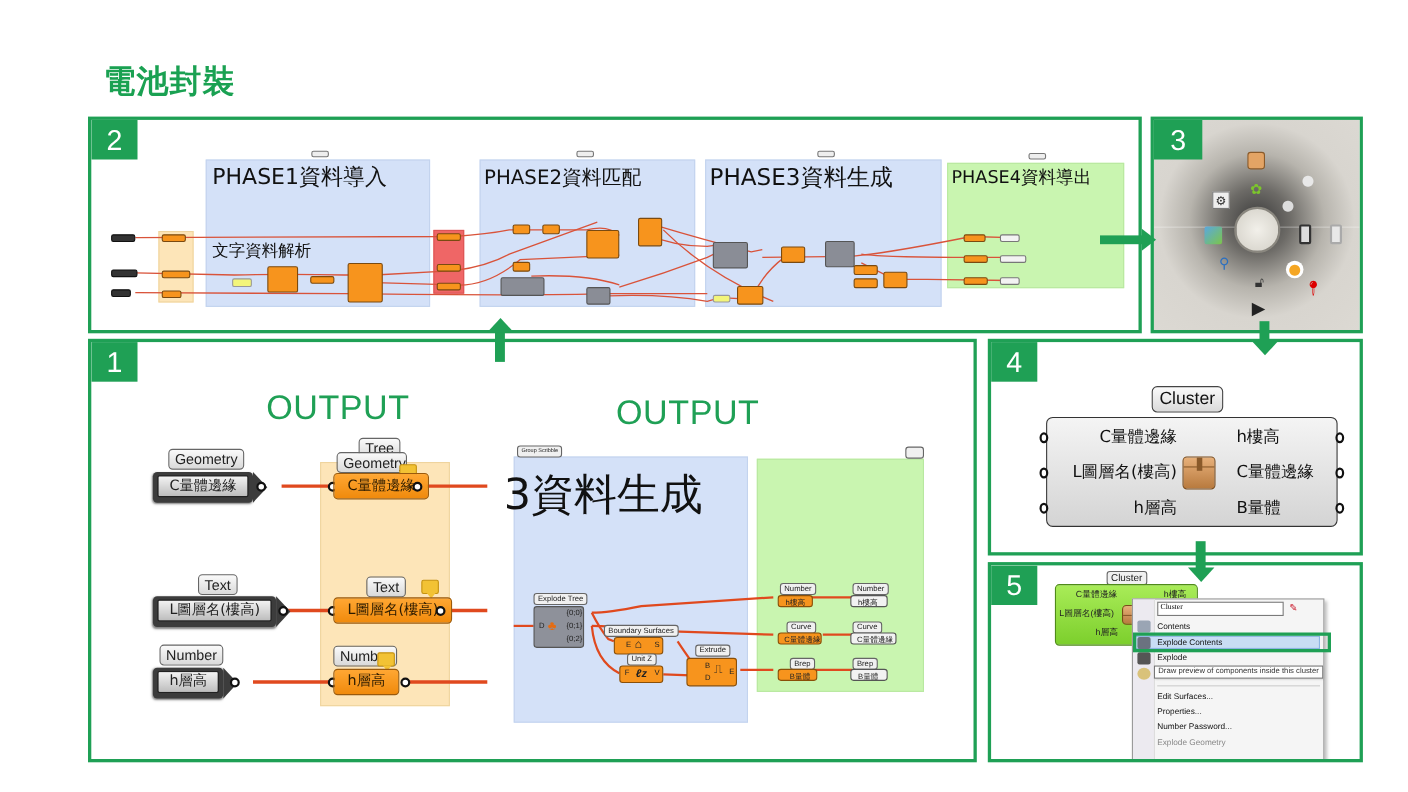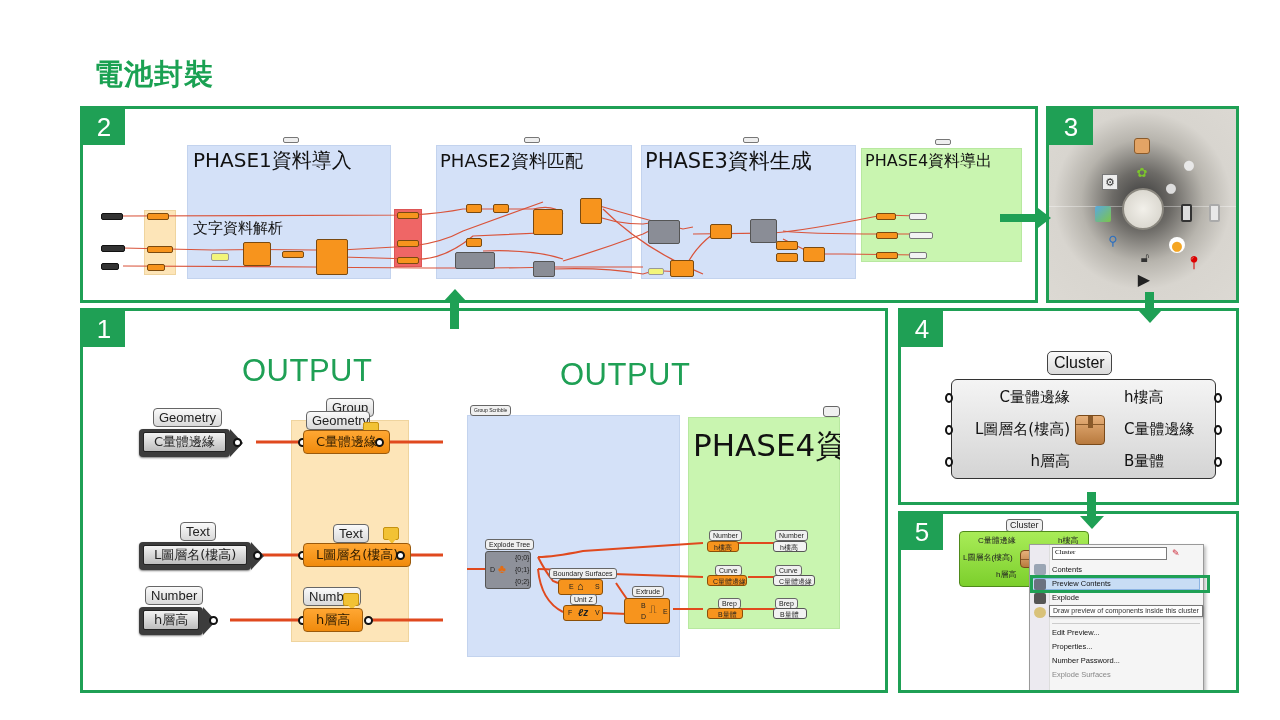--- a/index.html
+++ b/index.html
@@ -224,45 +224,45 @@
   </div>
   <div class="port" style="left:170px; top:240px;"></div>
 
   <div class="tag" style="left:62px; top:275px;">Number</div>
   <div class="param-dark" style="left:56px; top:296px;">
     <div class="inner">h層高</div>
     <div class="tip"></div>
   </div>
   <div class="port" style="left:126px; top:305px;"></div>
 
-  <div class="tag" style="left:243px; top:87px;">Group</div>
+  <div class="tag" style="left:243px; top:87px;">Tree</div>
   <div class="tag" style="left:223px; top:100px; width:64px; overflow:hidden;">Geometry</div>
   <div class="bubble" style="left:280px; top:111px;"></div>
   <div class="port" style="left:215px; top:127px;"></div>
   <div class="param-orange" style="left:220px; top:119px;">C量體邊緣</div>
   <div class="port" style="left:292px; top:127px;"></div>
 
   <div class="tag" style="left:250px; top:213px;">Text</div>
   <div class="bubble" style="left:300px; top:216px;"></div>
   <div class="port" style="left:215px; top:240px;"></div>
   <div class="param-orange" style="left:220px; top:232px;">L圖層名(樓高)</div>
   <div class="port" style="left:313px; top:240px;"></div>
 
   <div class="tag" style="left:220px; top:276px; width:58px; overflow:hidden;">Number</div>
   <div class="bubble" style="left:260px; top:282px;"></div>
   <div class="port" style="left:215px; top:305px;"></div>
   <div class="param-orange" style="left:220px; top:297px;">h層高</div>
   <div class="port" style="left:281px; top:305px;"></div>
 
   <div class="grp grp-blue" style="left:384px; top:104px; width:213px; height:242px;"></div>
   <div class="small-tag" style="left:387px; top:94px; font-size:5px;">Group Scribble</div>
+  <div class="phase-title" style="left:375px; top:112px; font-size:39px;">3資料生成</div>
 
   <div class="grp grp-green" style="left:605px; top:106px; width:152px; height:212px;"></div>
   <div class="small-tag" style="left:740px; top:95px; width:17px;"></div>
-  <div class="phase-title" style="left:610px; top:114px; font-size:31px; width:147px; overflow:hidden;">PHASE4資</div>
 
   <svg class="wires" width="808" height="385">
     <g fill="none" stroke="#e0491e" stroke-width="2">
       <path d="M384 258 L402 258"></path>
       <path d="M455 246 Q470 246 500 240 L620 232"></path>
       <path d="M455 258 Q470 258 500 262 L620 266"></path>
       <path d="M455 246 Q462 260 470 270 L475 272"></path>
       <path d="M455 258 Q458 290 480 301"></path>
       <path d="M533 272 Q545 290 550 296"></path>
       <path d="M520 302 L545 303"></path>
@@ -367,25 +367,25 @@
   </div>
 
   <div class="ctx" style="left:128px; top:30px; width:175px; height:152px;">
     <div class="ctx-gutter"></div>
     <div class="ctx-input" style="left:22px; top:2px; width:115px; height:13px;">Cluster</div>
     <div class="ctx-icon" style="left:142px; top:3px; font-size:9px; color:#c23;">✎</div>
     <div class="ctx-icon" style="top:19px; background:#9aa5b4;"></div>
     <div class="ctx-item" style="top:20px;">Contents</div>
     <div class="ctx-hl" style="left:1px; top:33px; width:169px; height:12px;"></div>
     <div class="ctx-icon" style="top:34px; background:#6b7280;"></div>
-    <div class="ctx-item" style="top:34px;">Preview Contents</div>
+    <div class="ctx-item" style="top:34px;">Explode Contents</div>
     <div class="ctx-icon" style="top:48px; background:#555;"></div>
     <div class="ctx-item" style="top:48px;">Explode</div>
     <div class="ctx-icon" style="top:62px; background:#d9c27a; border-radius:50%;"></div>
     <div class="ctx-sep" style="left:22px; top:78px; width:148px;"></div>
-    <div class="ctx-item" style="top:83px;">Edit Preview...</div>
+    <div class="ctx-item" style="top:83px;">Edit Surfaces...</div>
     <div class="ctx-item" style="top:97px;">Properties...</div>
     <div class="ctx-item" style="top:111px;">Number Password...</div>
-    <div class="ctx-item" style="top:125px; color:#888;">Explode Surfaces</div>
+    <div class="ctx-item" style="top:125px; color:#888;">Explode Geometry</div>
   </div>
   <div class="tooltip" style="left:148px; top:91px;">Draw preview of components inside this cluster</div>
   <div class="hl-box" style="left:129px; top:61px; width:180px; height:18px;"></div>
 </div>
 
 </body></html>

